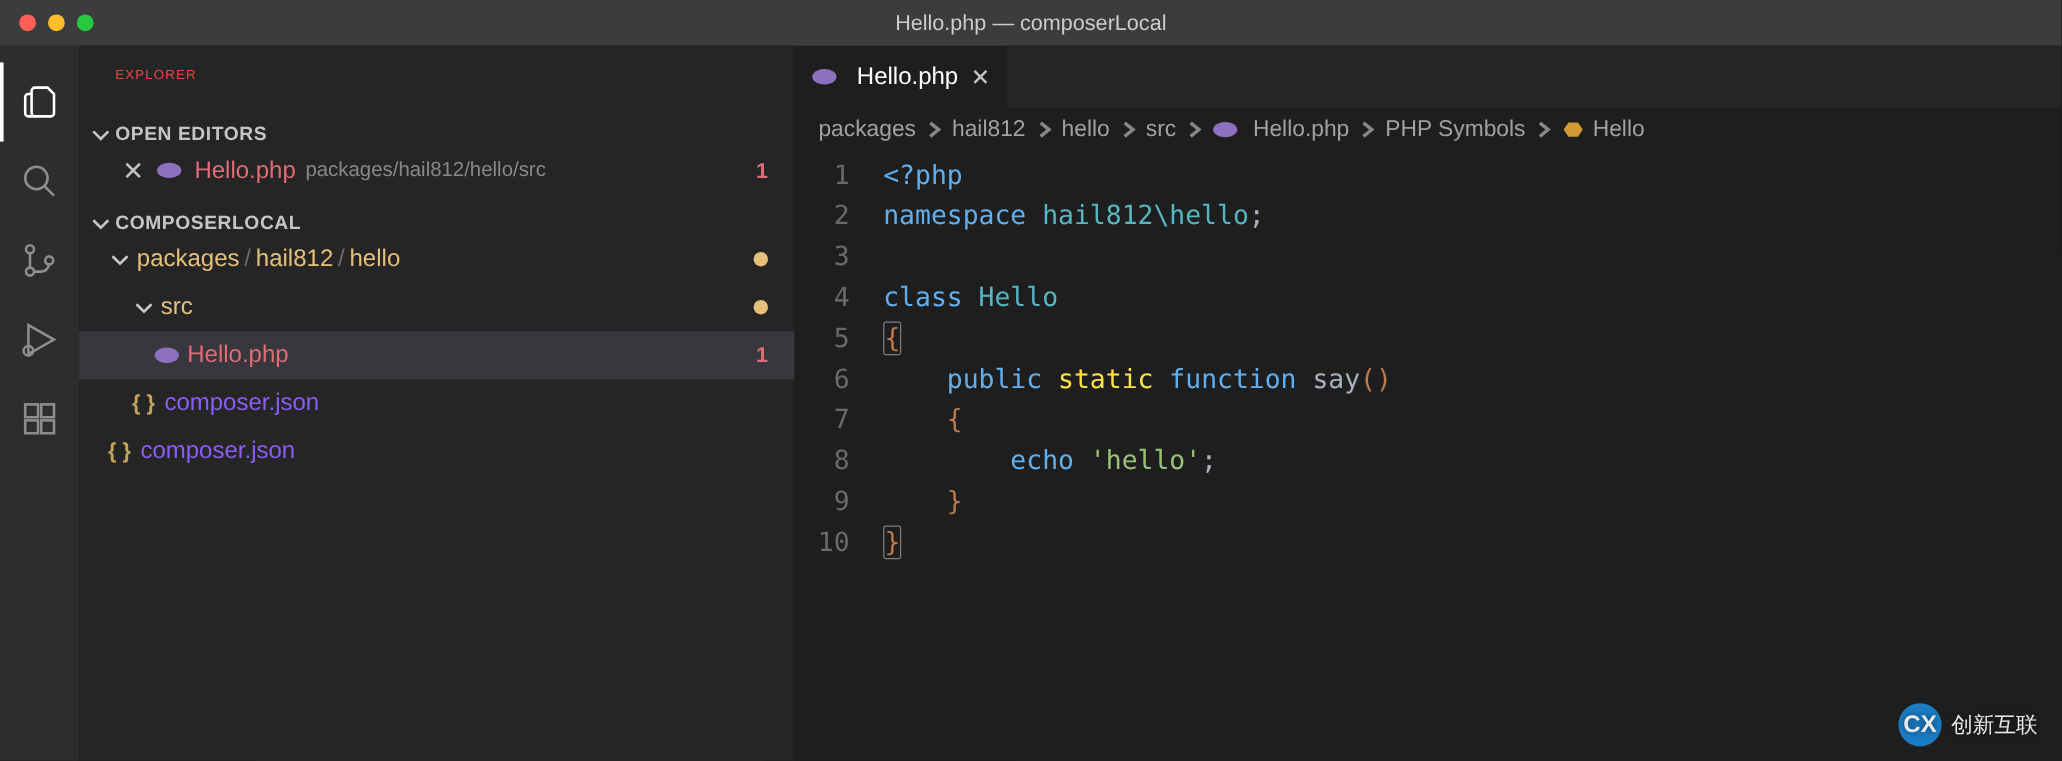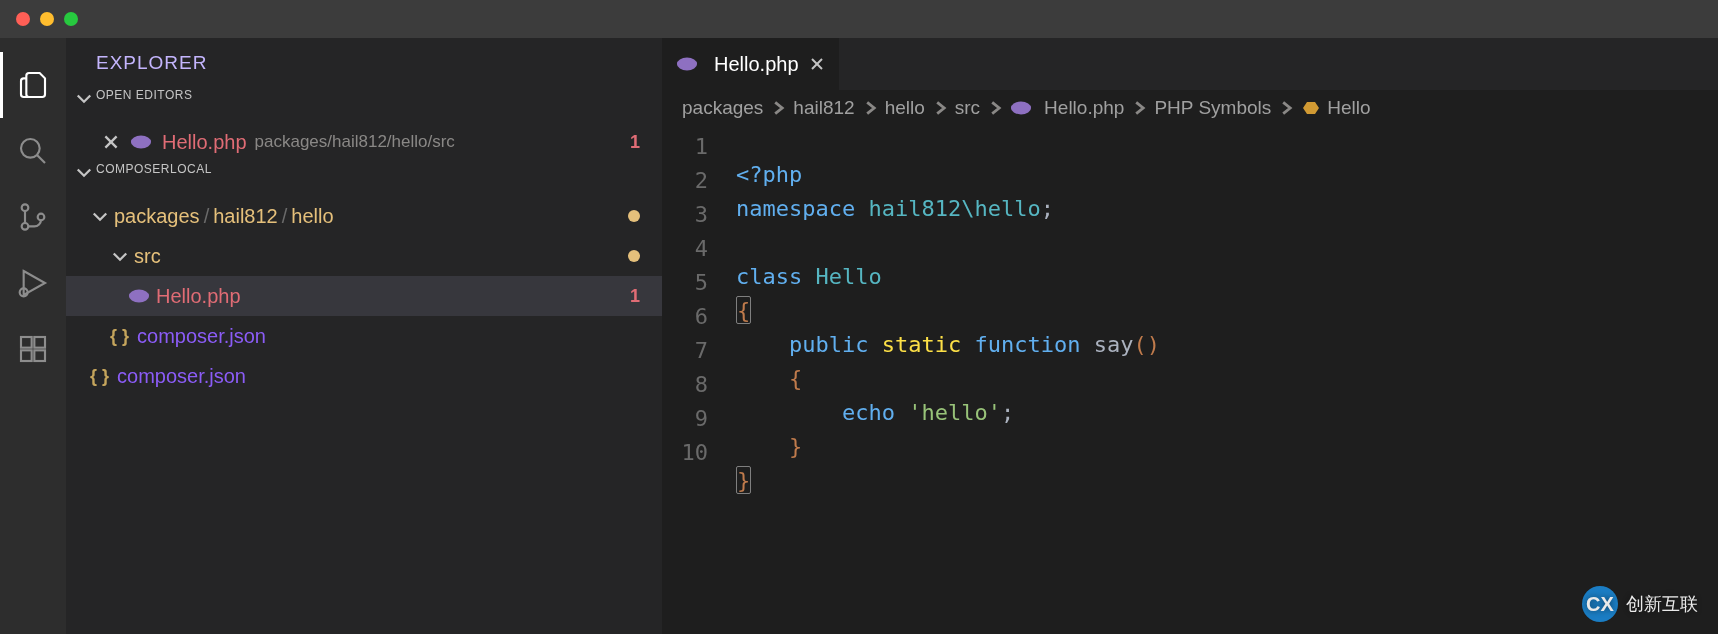--- a/index.html
+++ b/index.html
@@ -71,30 +71,30 @@
     width: 596px;
     background: #252526;
     display: flex;
     flex-direction: column;
     flex-shrink: 0;
   }
   .sidebar-header {
     height: 50px;
     display: flex; align-items: center;
     padding-left: 30px;
-    color: #c4b5fd;
-    font-size: 19px;
+    color: #ef4444;
+    font-size: 11px;
     letter-spacing: 1px;
   }
   .section-header {
     height: 34px;
-    display: flex; align-items: flex-start;
+    display: flex; align-items: flex-end;
     padding-left: 8px;
     color: #c5c5c5;
-    font-size: 12px; font-weight: 400;
+    font-size: 16px; font-weight: 700;
     letter-spacing: 0.5px;
     cursor: pointer;
   }
   .chevron { width: 20px; height: 20px; margin-right: 2px; stroke: #c5c5c5; stroke-width: 1.8; fill: none; }
 
   .open-editor-item {
     height: 40px;
     display: flex; align-items: center;
     padding-left: 36px;
     font-size: 20px;
@@ -177,21 +177,21 @@
     line-height: 34px;
     padding-top: 4px;
   }
   .gutter {
     width: 74px;
     text-align: right;
     color: #6a6a6a;
     padding-right: 28px;
     user-select: none;
   }
-  .code { white-space: pre; color: #abb2bf; margin-top: 28px; }
+  .code { white-space: pre; color: #abb2bf; }
   .tok-tag { color: #61afef; }
   .tok-kw { color: #61afef; }
   .tok-ns { color: #56b6c2; }
   .tok-cls { color: #56b6c2; }
   .tok-fn { color: #abb2bf; }
   .tok-str { color: #98c379; }
   .tok-punc { color: #abb2bf; }
   .tok-brace { color: #c07b4c; }
   .tok-static { color: #fde047; }
   .cursor-box {
@@ -223,20 +223,21 @@
 </style>
 </head>
 <body>
 
 <div class="titlebar">
   <div class="traffic-lights">
     <div class="traffic-light tl-close"></div>
     <div class="traffic-light tl-min"></div>
     <div class="traffic-light tl-max"></div>
   </div>
+  <div class="titlebar-title">Hello.php — composerLocal</div>
 </div>
 
 <div class="main-row">
 
   <div class="activitybar">
     <div class="activity-item active">
       <svg viewBox="0 0 24 24">
           <path d="M9 3h8l4 4v12a2 2 0 0 1-2 2H9a2 2 0 0 1-2-2V5a2 2 0 0 1 2-2z M7 7H5a2 2 0 0 0-2 2v10a2 2 0 0 0 2 2h8"></path>
         </svg>
     </div>

